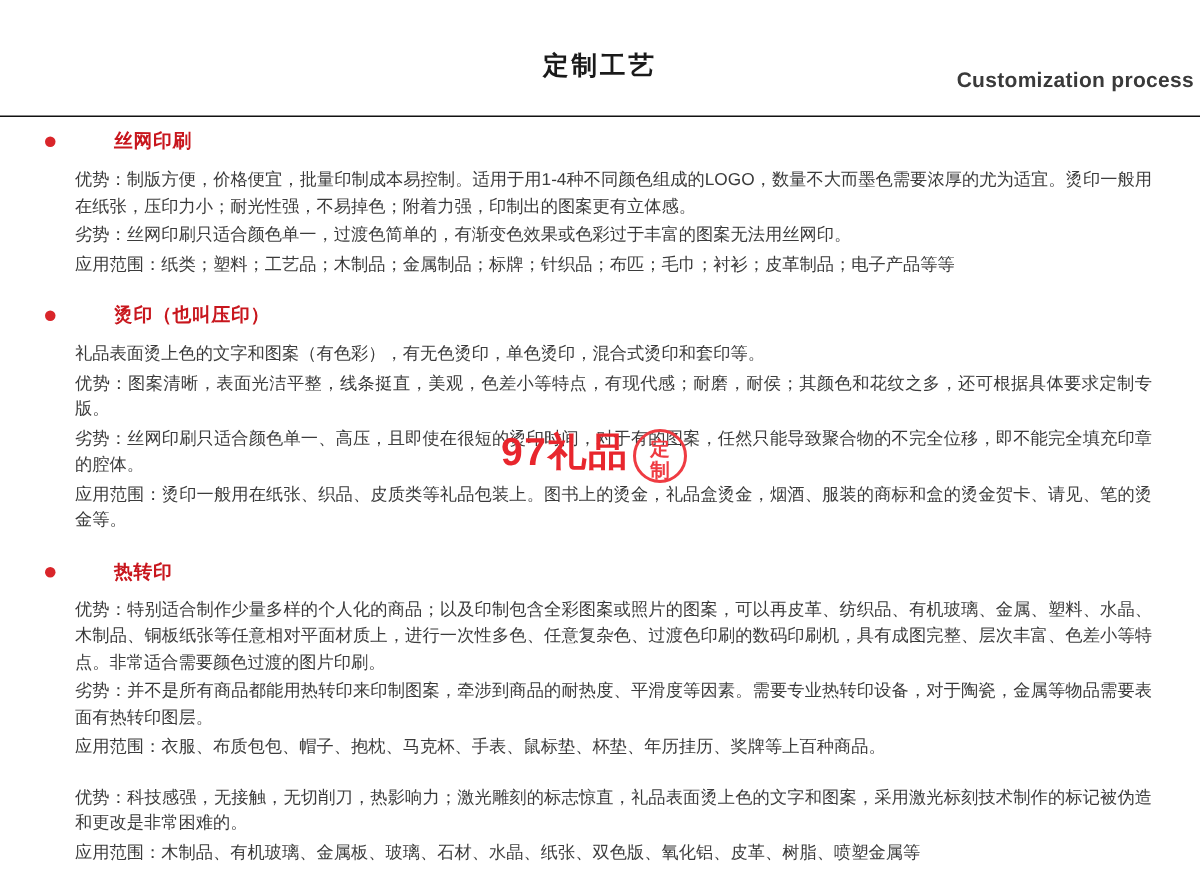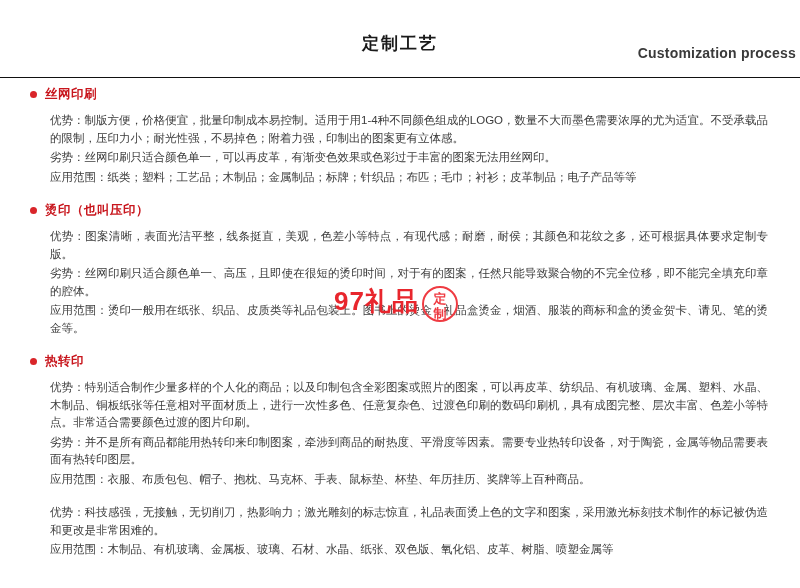--- a/index.html
+++ b/index.html
@@ -59,20 +59,21 @@
     padding: 14px 18px 10px 18px;
   }
   .section {
     margin-bottom: 16px;
   }
   .sec-head {
     display: flex;
     align-items: center;
     margin-bottom: 9px;
     padding-left: 12px;
+    gap: 31px;
   }
   .bullet {
     width: 7px;
     height: 7px;
     border-radius: 50%;
     background: #d9252a;
     margin-right: 8px;
     flex: 0 0 auto;
   }
   .sec-title {
@@ -135,30 +136,31 @@
     <div class="divider"></div>
   </div>
 
   <div class="content">
 
     <div class="section">
       <div class="sec-head">
         <span class="bullet"></span>
         <span class="sec-title">丝网印刷</span>
       </div>
-      <p class="para">优势：制版方便，价格便宜，批量印制成本易控制。适用于用1-4种不同颜色组成的LOGO，数量不大而墨色需要浓厚的尤为适宜。不受承载品的限制，压印力小；耐光性强，不易掉色；附着力强，印制出的图案更有立体感。</p>
-      <p class="para">劣势：丝网印刷只适合颜色单一，可以再皮革，有渐变色效果或色彩过于丰富的图案无法用丝网印。</p>
+      <p class="para">优势：制版方便，价格便宜，批量印制成本易控制。适用于用1-4种不同颜色组成的LOGO，数量不大而墨色需要浓厚的尤为适宜。烫印一般用在纸张，压印力小；耐光性强，不易掉色；附着力强，印制出的图案更有立体感。</p>
+      <p class="para">劣势：丝网印刷只适合颜色单一，过渡色简单的，有渐变色效果或色彩过于丰富的图案无法用丝网印。</p>
       <p class="para">应用范围：纸类；塑料；工艺品；木制品；金属制品；标牌；针织品；布匹；毛巾；衬衫；皮革制品；电子产品等等</p>
     </div>
 
     <div class="section">
       <div class="sec-head">
         <span class="bullet"></span>
         <span class="sec-title">烫印（也叫压印）</span>
       </div>
+      <p class="para">礼品表面烫上色的文字和图案（有色彩），有无色烫印，单色烫印，混合式烫印和套印等。</p>
       <p class="para">优势：图案清晰，表面光洁平整，线条挺直，美观，色差小等特点，有现代感；耐磨，耐侯；其颜色和花纹之多，还可根据具体要求定制专版。</p>
       <p class="para">劣势：丝网印刷只适合颜色单一、高压，且即使在很短的烫印时间，对于有的图案，任然只能导致聚合物的不完全位移，即不能完全填充印章的腔体。</p>
       <p class="para">应用范围：烫印一般用在纸张、织品、皮质类等礼品包装上。图书上的烫金，礼品盒烫金，烟酒、服装的商标和盒的烫金贺卡、请见、笔的烫金等。</p>
     </div>
 
     <div class="section">
       <div class="sec-head">
         <span class="bullet"></span>
         <span class="sec-title">热转印</span>
       </div>

